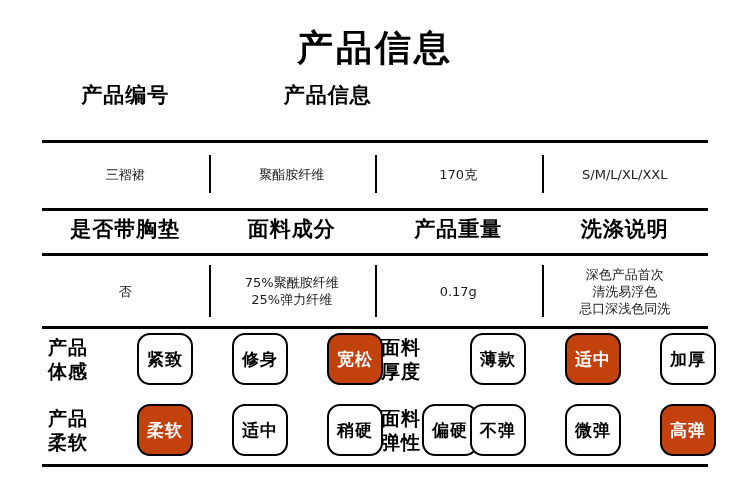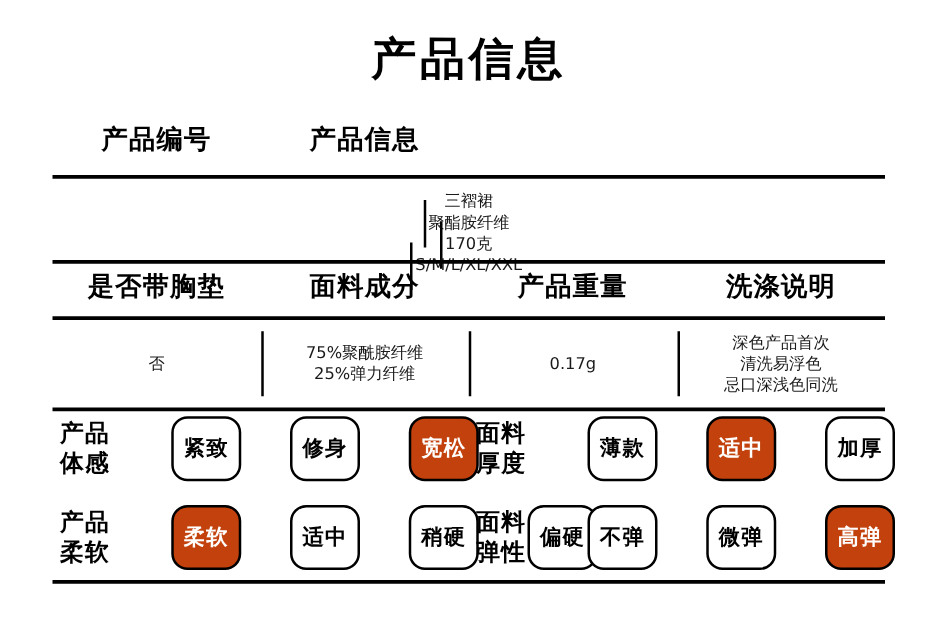--- a/index.html
+++ b/index.html
@@ -145,28 +145,28 @@
     border-color: #000000;
   }
 </style>
 </head>
 <body>
 
 <div class="page">
 
   <div class="title">产品信息</div>
 
-  <div class="hrow" style="top:98px;">
+  <div class="hrow" style="top:82px;gap:36px;">
     <div class="cell">产品编号</div>
     <div class="cell">产品信息</div>
   </div>
 
   <div class="rule" style="top:140px;"></div>
 
-  <div class="drow" style="top:153px;height:42px;flex-direction:column;">
+  <div class="drow" style="top:153px;height:42px;">
     <div class="cell">三褶裙</div>
     <div class="cell">聚酯胺纤维</div>
     <div class="cell">170克</div>
     <div class="cell">S/M/L/XL/XXL</div>
   </div>
 
   <div class="rule" style="top:208px;"></div>
 
   <div class="hrow" style="top:216px;">
     <div class="cell">是否带胸垫</div>

